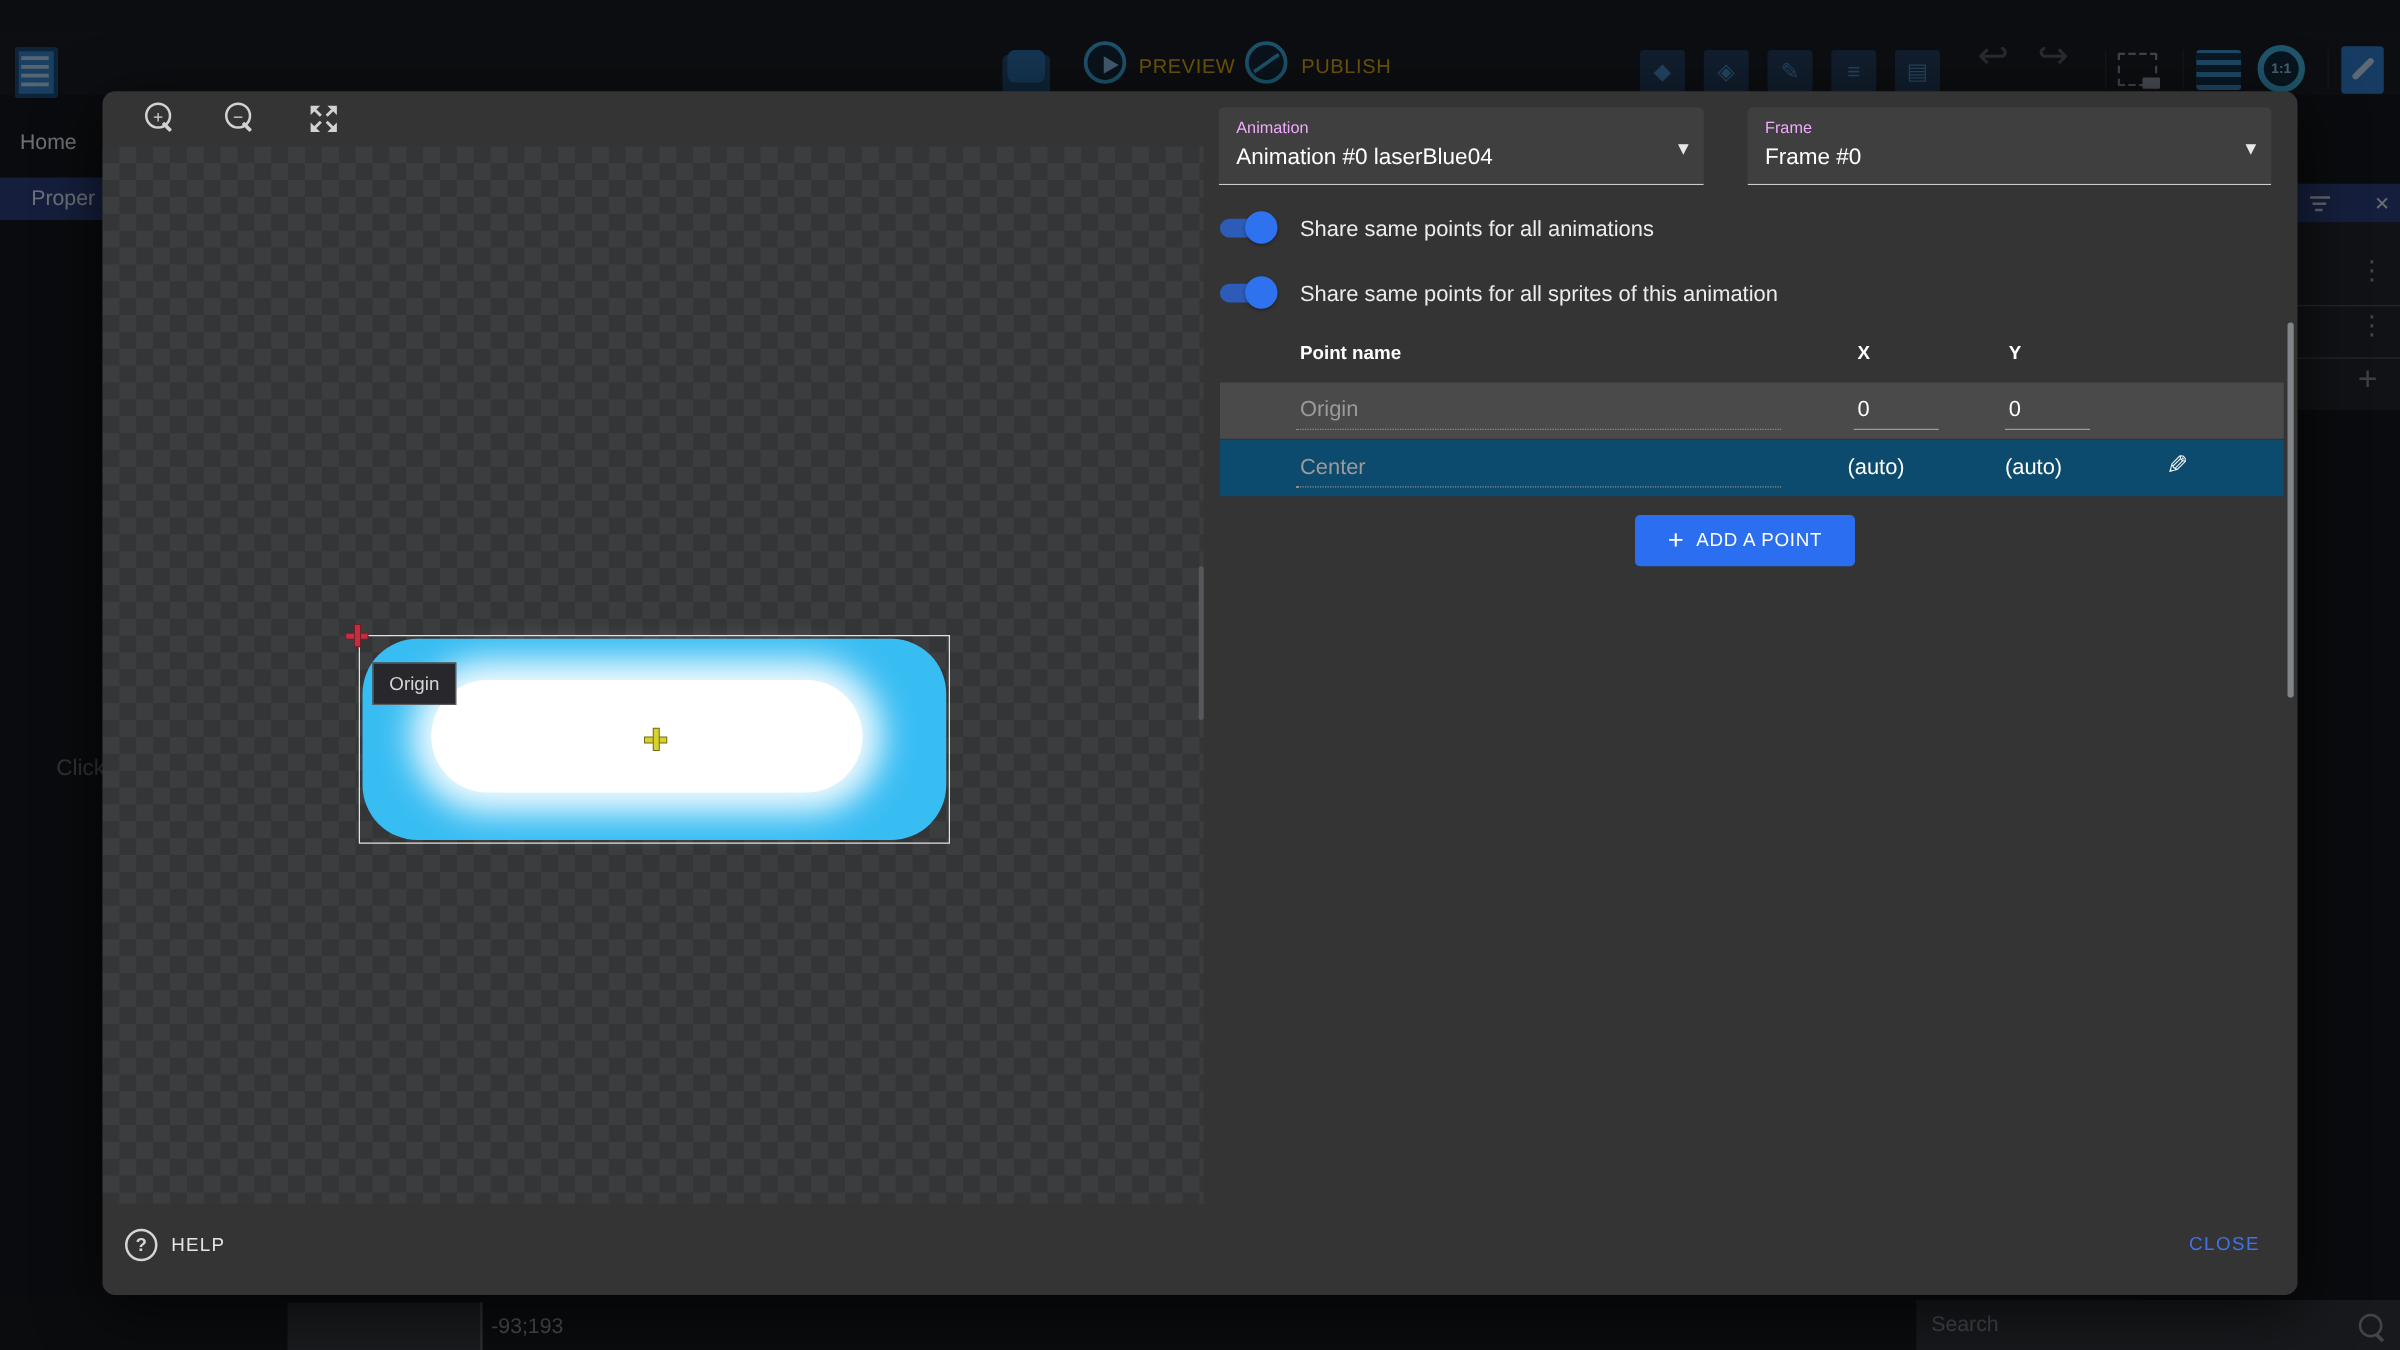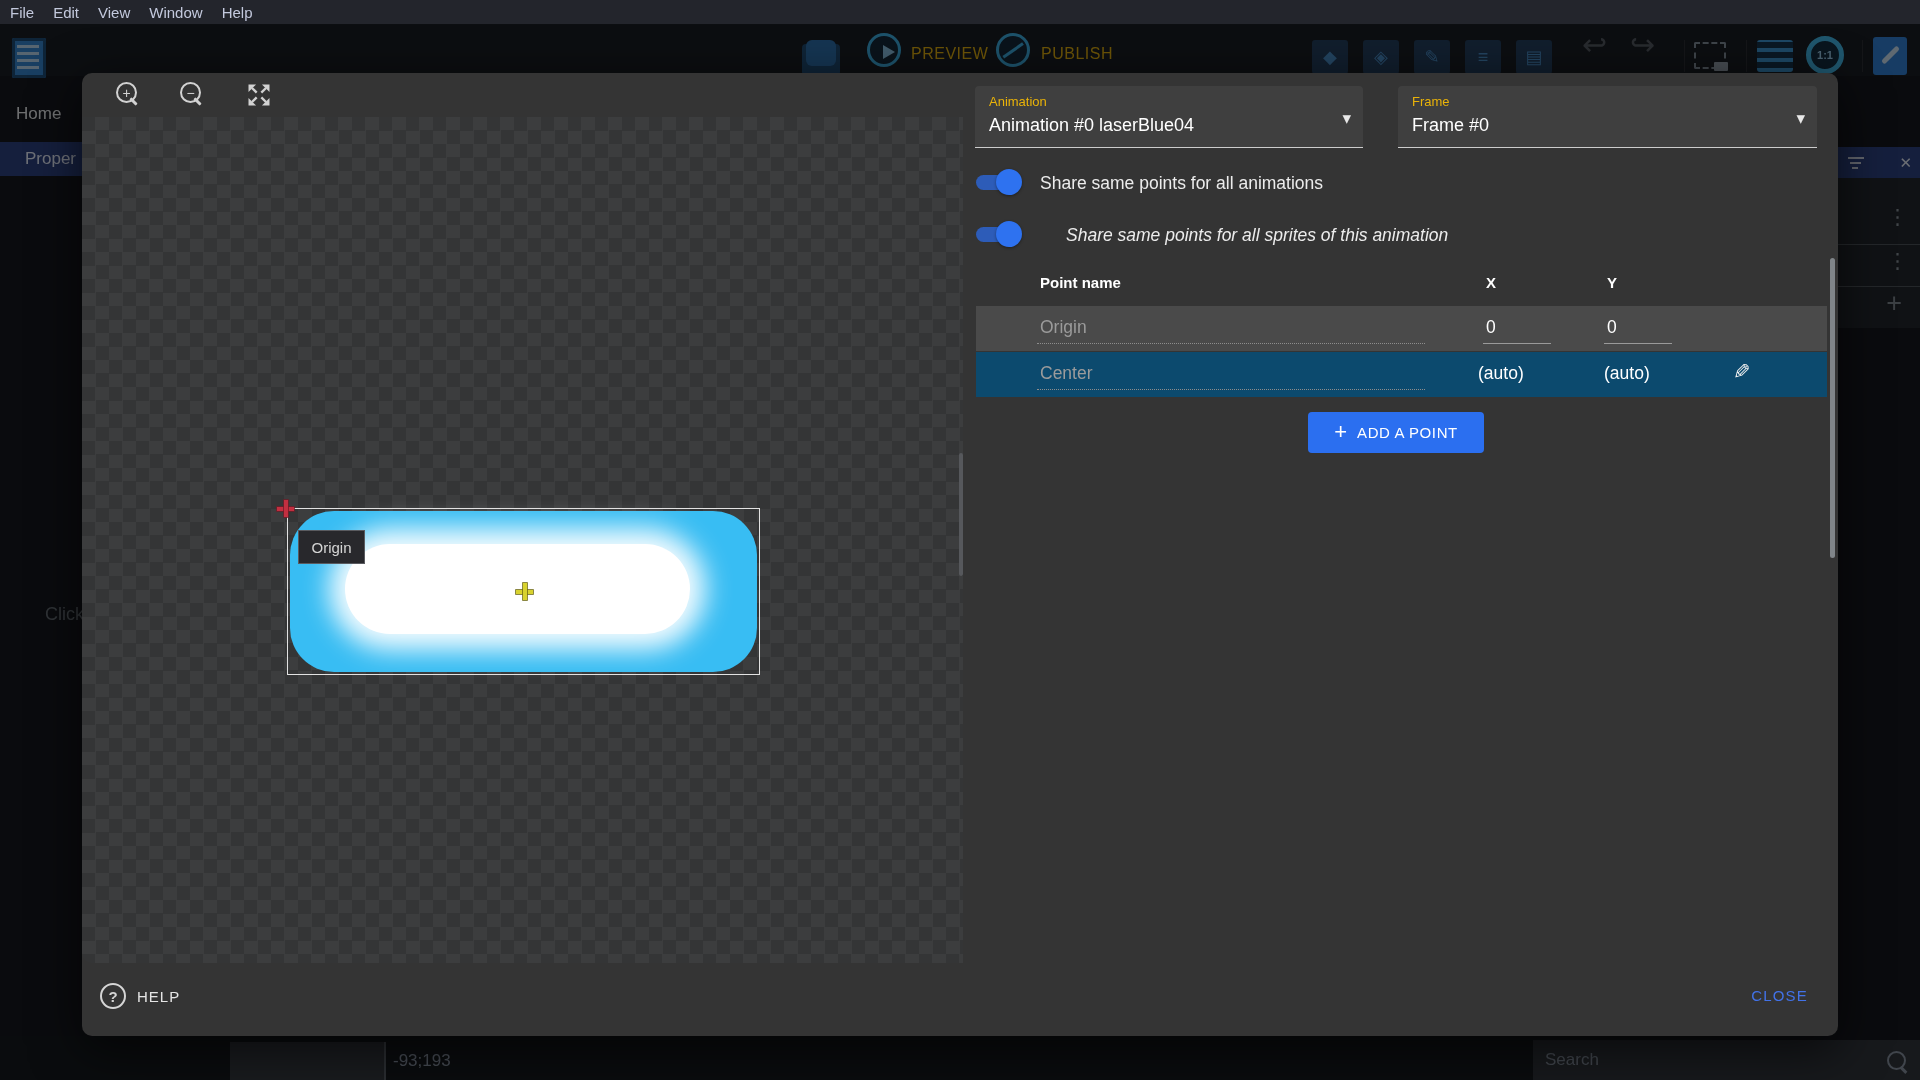--- a/index.html
+++ b/index.html
@@ -105,35 +105,35 @@
 
   .modal-footer{left:0;top:890px;width:1756px;height:73px;}
   .help-btn{left:18px;top:20px;display:flex;align-items:center;gap:11px;}
   .help-ring{width:26px;height:26px;border:2.5px solid #d5d5d5;border-radius:50%;box-sizing:border-box;
     display:flex;align-items:center;justify-content:center;font-size:15px;font-weight:bold;color:#d5d5d5;}
   .help-label{font-size:15px;letter-spacing:1px;color:#e5e5e5;}
   .close-btn{right:30px;top:24px;font-size:15px;letter-spacing:1.2px;color:#4272e8;font-weight:500;}
 
   
   .select-box{height:62px;background:#3f3f3f;border-radius:4px 4px 0 0;border-bottom:1px solid #cccccc;box-sizing:border-box;}
-  .select-label{position:absolute;left:14px;top:8px;font-size:13px;color:#eab308;}
+  .select-label{position:absolute;left:14px;top:8px;font-size:13px;color:#f0abfc;}
   .select-value{position:absolute;left:14px;top:29px;font-size:18px;color:#ffffff;white-space:nowrap;}
   .select-arrow{position:absolute;right:12px;top:22px;font-size:17px;color:#e8e8e8;}
   .sel-anim{left:893px;top:13px;width:388px;}
   .sel-frame{left:1316px;top:13px;width:419px;}
 
   .switch{width:47px;height:26px;}
   .switch .track{position:absolute;left:1px;top:6px;width:45px;height:15px;border-radius:8px;background:#2d5cb8;}
   .switch .thumb{position:absolute;right:0;top:0;width:26px;height:26px;border-radius:50%;background:#2e72f0;
     box-shadow:0 1px 3px rgba(0,0,0,.4);}
   .sw1{left:893px;top:96px;}
   .sw2{left:893px;top:148px;}
   .toggle-label{font-size:17.5px;color:#ececec;white-space:nowrap;}
   .tl1{left:958px;top:100px;}
-  .tl2{left:984px;top:152px;font-style:italic;}
+  .tl2{left:958px;top:152px;}
 
   .th{font-size:15px;font-weight:bold;color:#ffffff;top:201px;}
   .prow{left:894px;width:851px;height:45px;}
   .prow1{top:233px;background:#4a4a4a;}
   .prow2{top:279px;background:#0c4a6e;}
   .cell{position:absolute;top:11px;font-size:17.5px;white-space:nowrap;}
   .cell-name{left:64px;color:#9b9b9b;}
   .cell-x{left:510px;color:#fff;}
   .cell-y{left:631px;color:#fff;}
   .u-name{position:absolute;left:61px;top:37px;width:388px;border-bottom:1.5px dotted #8d8d8d;}
@@ -147,27 +147,20 @@
   .add-label{font-size:15px;letter-spacing:.6px;font-weight:500;}
   .modal-scrollthumb{left:1748px;top:185px;width:5px;height:300px;background:#9aa0a6;border-radius:3px;opacity:.75;}
 
   svg{display:block;}
 </style>
 </head>
 <body>
 
 <div class="screen">
 
-  <div class="abs menubar">
-    <span class="mi">File</span>
-    <span class="mi">Edit</span>
-    <span class="mi">View</span>
-    <span class="mi">Window</span>
-    <span class="mi">Help</span>
-  </div>
 
   <div class="abs bglayer">
     <div class="abs toolbar-strip">
       <div class="abs proj-icon"></div>
       <div class="abs bug-icon"></div>
       <div class="abs circle-icon" style="left:867px;top:9px;">
         <div class="abs play-tri"></div>
       </div>
       <span class="abs toolbar-label" style="left:911px;">PREVIEW</span>
       <div class="abs circle-icon" style="left:996px;top:9px;">

